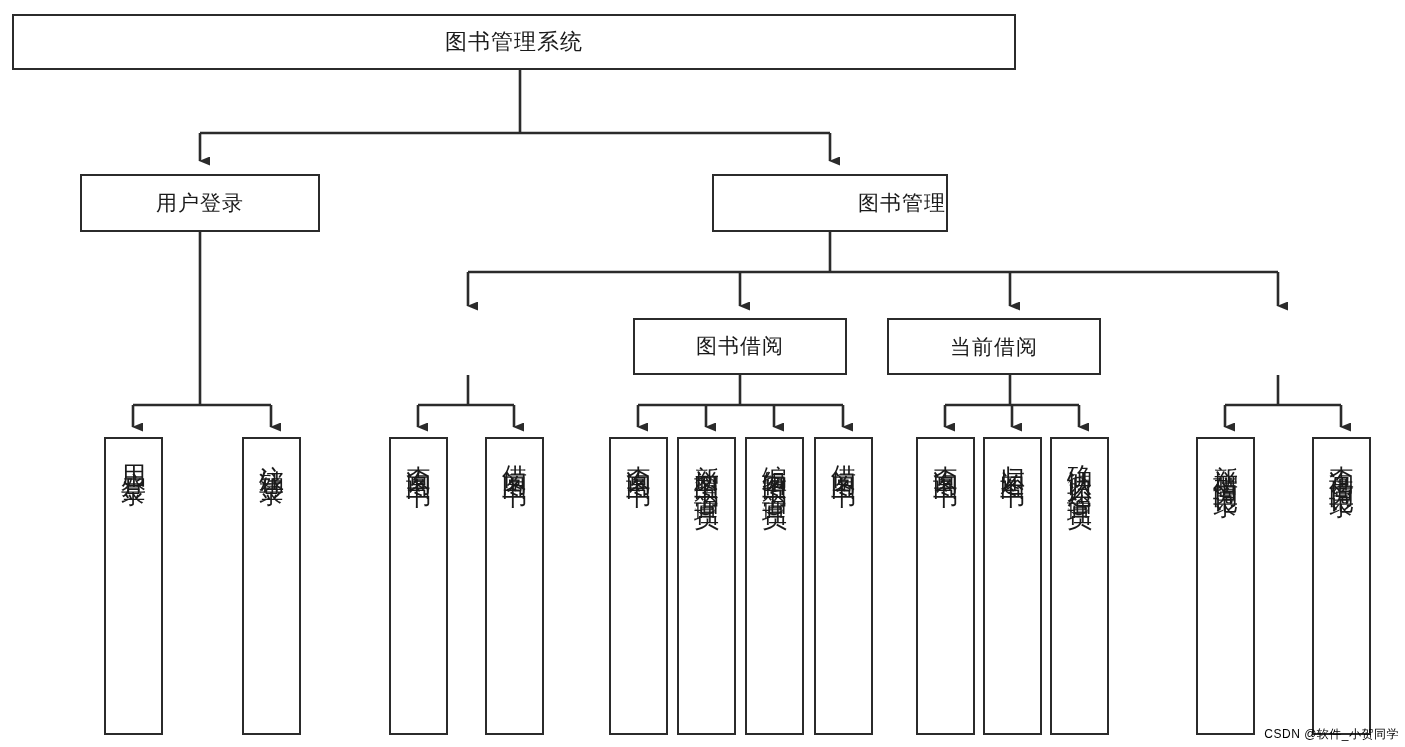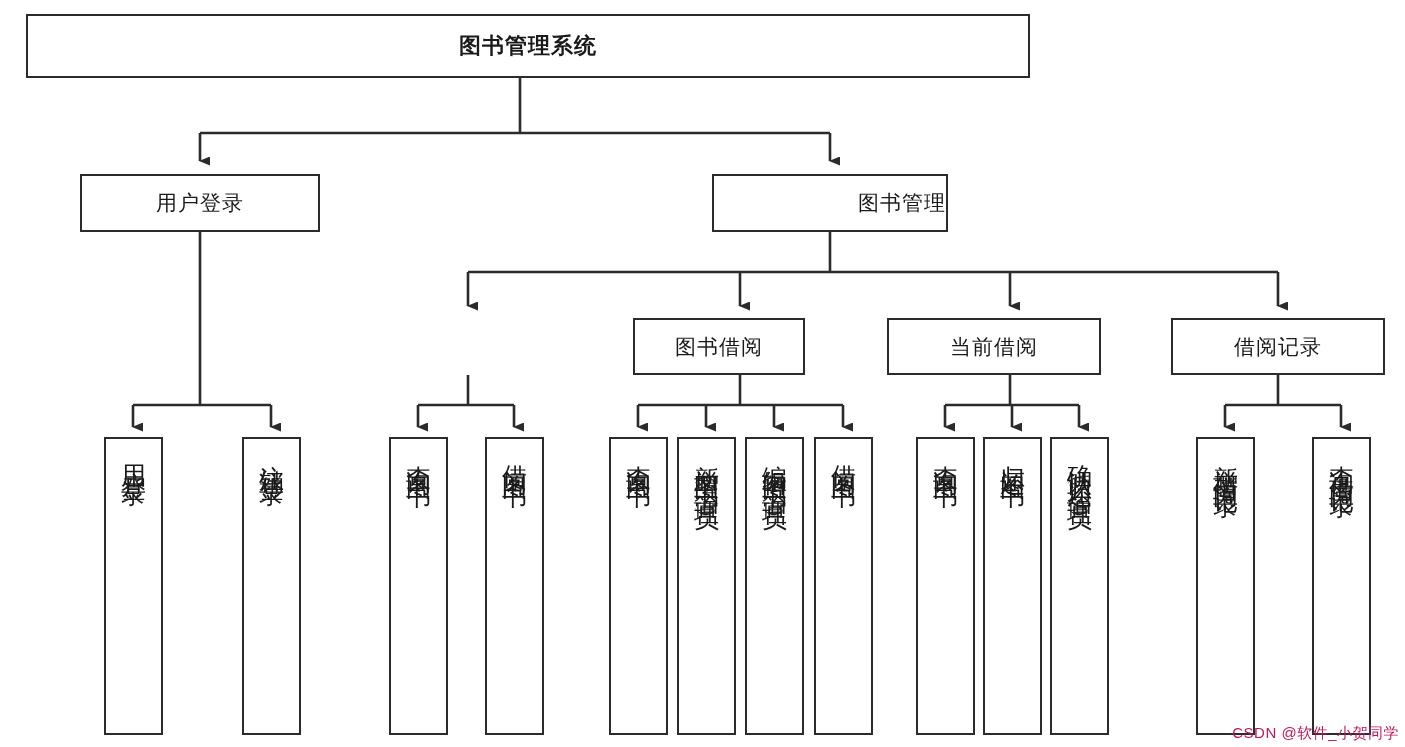--- a/index.html
+++ b/index.html
@@ -9,22 +9,22 @@
   svg.wires{position:absolute;left:0;top:0;width:1405px;height:747px;}
   .node{position:absolute;box-sizing:border-box;background:#ffffff;
         border:2.5px solid #2b2b2b;display:flex;align-items:center;
         justify-content:center;color:#1a1a1a;}
   .node .lbl{display:block;line-height:1.12;text-align:center;}
   .node.h .lbl{font-size:21px;letter-spacing:1px;}
   .node.leaf{padding:6px 2px;align-items:flex-start;}
   .node.leaf .lbl{writing-mode:vertical-rl;text-orientation:upright;
         font-size:25px;letter-spacing:6px;line-height:1.0;white-space:nowrap;}
   .node.root .lbl{font-size:22px;letter-spacing:1px;}
-  .watermark{position:absolute;right:6px;bottom:4px;font-size:15px;
-        color:#be185d;letter-spacing:0.5px;white-space:nowrap;}
+  .watermark{position:absolute;right:6px;bottom:4px;font-size:12px;
+        color:#000000;letter-spacing:0.5px;white-space:nowrap;}
 </style>
 </head>
 <body>
 
 <div id="canvas">
 
   <svg class="wires" viewBox="0 0 1405 747">
     <defs>
       <marker id="arr" markerWidth="9" markerHeight="11" refX="4.5" refY="10" orient="auto" markerUnits="userSpaceOnUse">
         <path d="M0,0 L9,0 L4.5,11 Z" fill="#2b2b2b"></path>
@@ -67,39 +67,36 @@
       <path d="M1012,405 L1012,427" marker-end="url(#arr)"></path>
       <path d="M1079,405 L1079,427" marker-end="url(#arr)"></path>
 
       <path d="M1278,375 L1278,405"></path>
       <path d="M1225,405 L1341,405"></path>
       <path d="M1225,405 L1225,427" marker-end="url(#arr)"></path>
       <path d="M1341,405 L1341,427" marker-end="url(#arr)"></path>
     </g>
   </svg>
 
-  <div class="node root" style="left:26px;top:14px;width:1004px;height:64px;font-weight:bold;">
+  <div class="node root" style="left:12px;top:14px;width:1004px;height:56px;">
     <span class="lbl">图书管理系统</span>
   </div>
 
   <div class="node h" style="left:80px;top:174px;width:240px;height:58px;">
     <span class="lbl">用户登录</span>
   </div>
   <div class="node h" style="left:712px;top:174px;width:236px;height:58px;justify-content:flex-end;">
     <span class="lbl">图书管理</span>
   </div>
 
-  <div class="node h" style="left:633px;top:318px;width:172px;height:57px;">
+  <div class="node h" style="left:633px;top:318px;width:214px;height:57px;font-family:Liberation Serif, serif;">
     <span class="lbl">图书借阅</span>
   </div>
   <div class="node h" style="left:887px;top:318px;width:214px;height:57px;">
     <span class="lbl">当前借阅</span>
-  </div>
-  <div class="node h" style="left:1171px;top:318px;width:214px;height:57px;">
-    <span class="lbl">借阅记录</span>
   </div>
 
   <div class="node leaf" style="left:104px;top:437px;width:59px;height:298px;">
     <span class="lbl">用户登录</span>
   </div>
   <div class="node leaf" style="left:242px;top:437px;width:59px;height:298px;">
     <span class="lbl">注销登录</span>
   </div>
 
   <div class="node leaf" style="left:389px;top:437px;width:59px;height:298px;">

